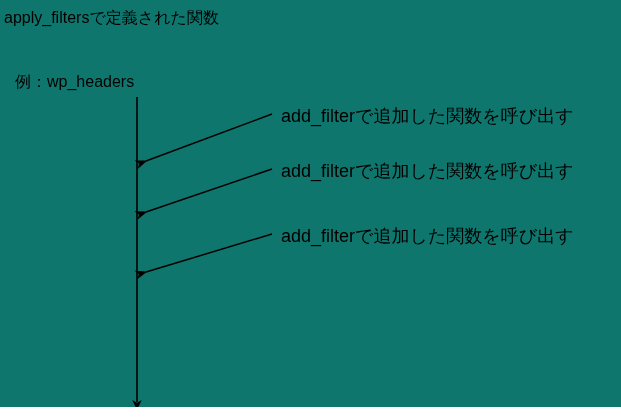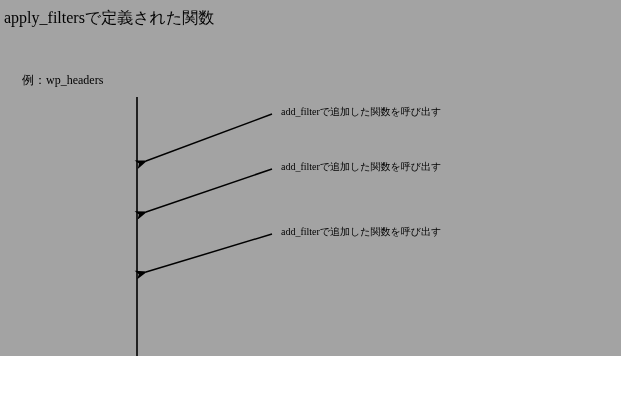--- a/index.html
+++ b/index.html
@@ -7,44 +7,43 @@
     padding: 0;
     background: #ffffff;
   }
   body {
     font-family: "Liberation Sans", "DejaVu Sans", sans-serif;
     color: #000000;
   }
   #canvas {
     position: relative;
     width: 621px;
-    height: 356px;
-    background: #a3a3a3;
+    height: 407px;
+    background: #0f766e;
     overflow: hidden;
-    font-family: Liberation Serif, serif;
   }
   .txt {
     position: absolute;
     white-space: nowrap;
     color: #000000;
     line-height: 1.0;
   }
   .hdr-line {
     font-size: 16px;
     letter-spacing: 0px;
   }
   #hdr1 { left: 4px;  top: 10px; }
   #hdr2 { left: 4px;  top: 32px; }
   #example {
-    left: 22px;
+    left: 15px;
     top: 74px;
-    font-size: 12px;
+    font-size: 16px;
   }
   .annot {
-    font-size: 10px;
+    font-size: 18px;
   }
   #annot1 { left: 281px; top: 107px; }
   #annot2 { left: 281px; top: 162px; }
   #annot3 { left: 281px; top: 227px; }
 
   #diagram-svg {
     position: absolute;
     left: 0;
     top: 0;
     width: 621px;

